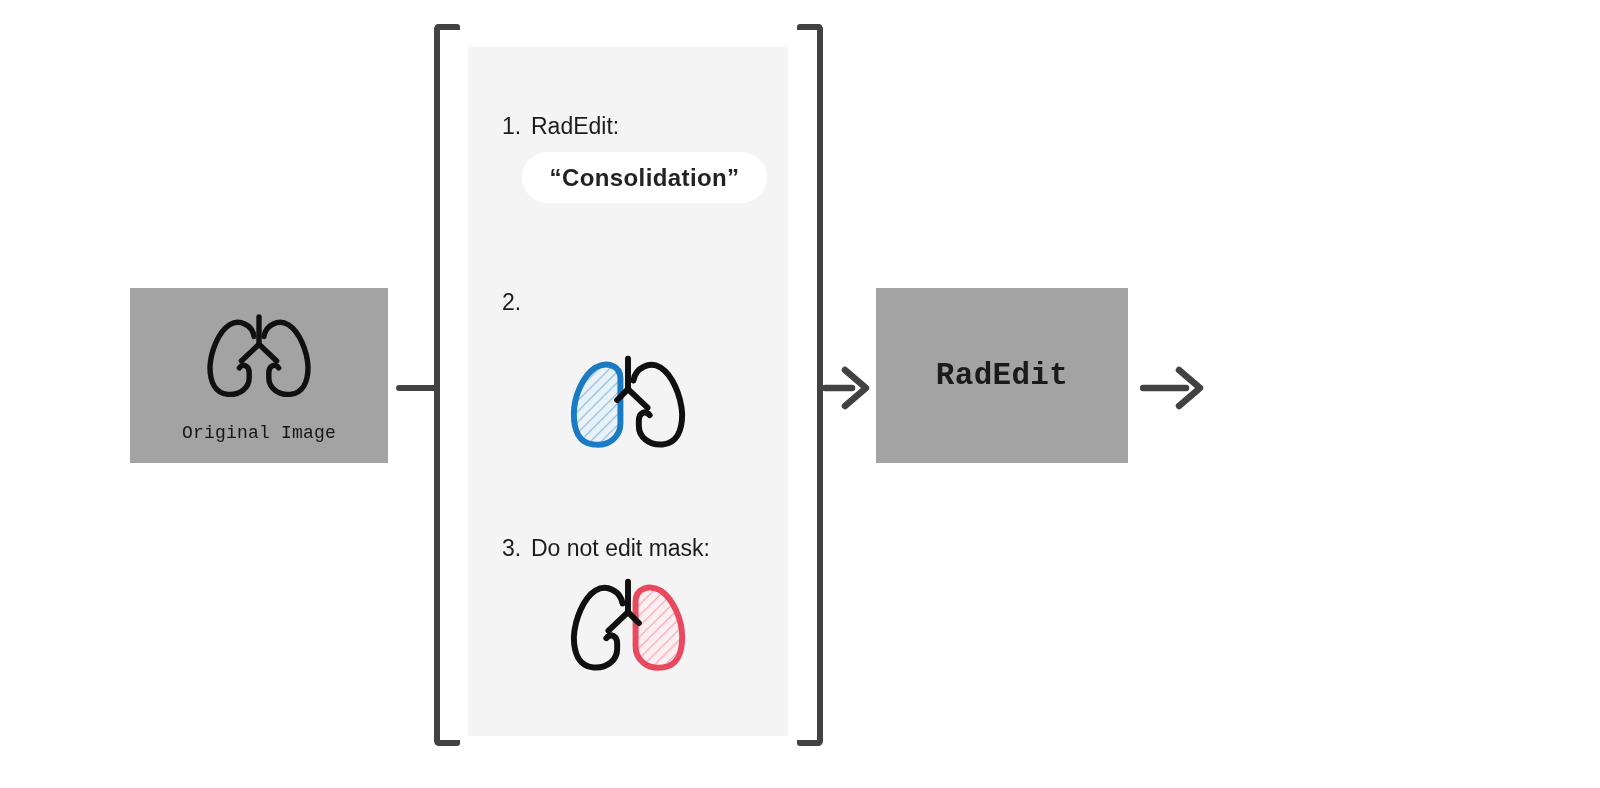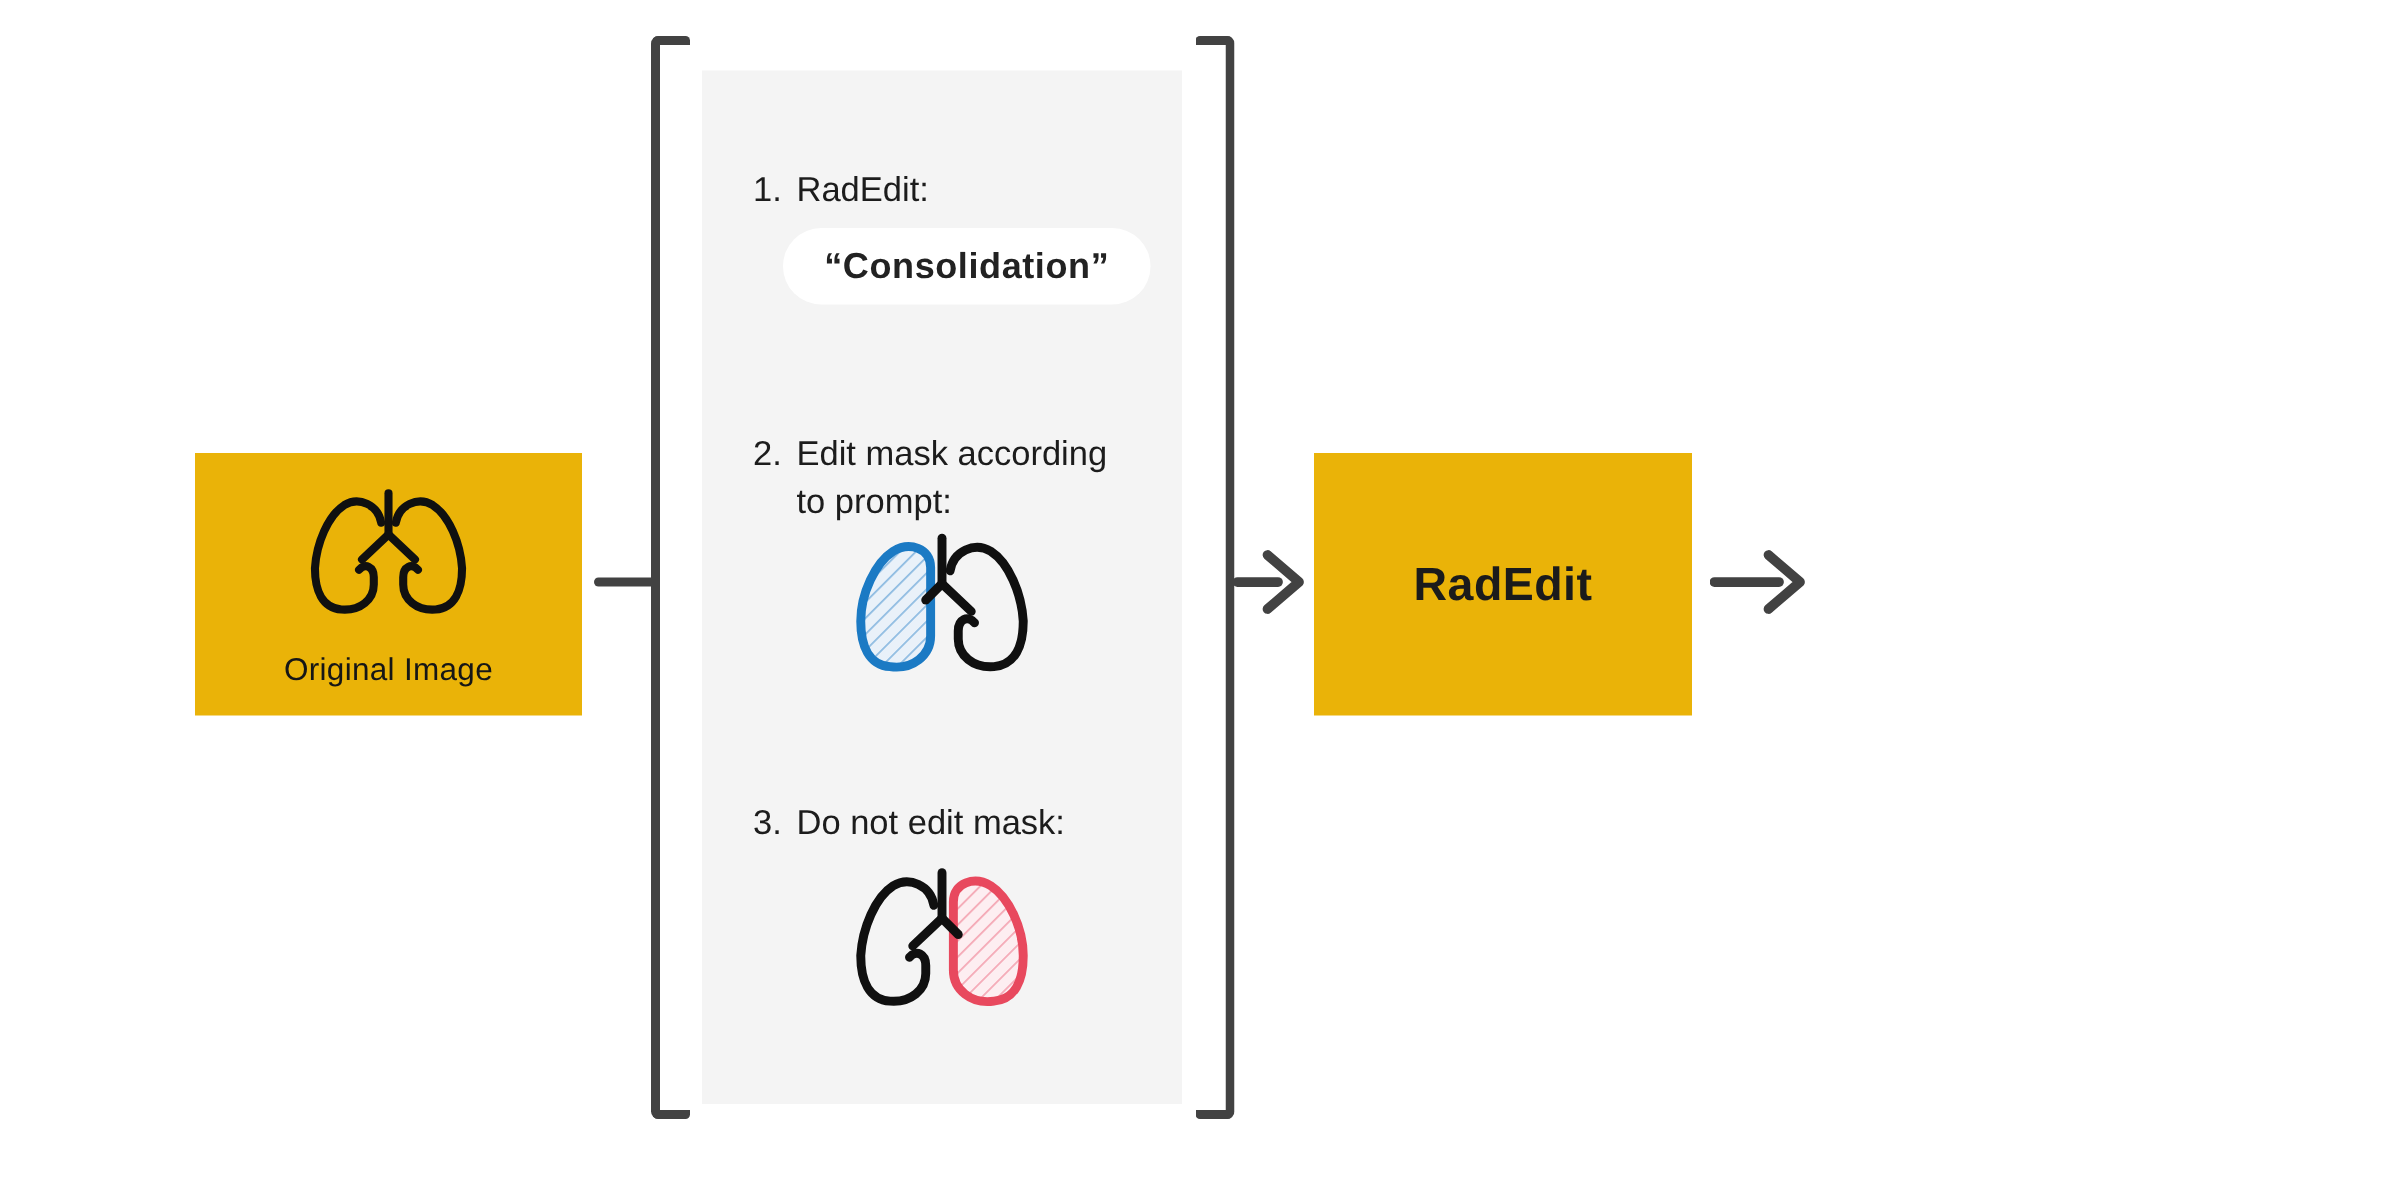--- a/index.html
+++ b/index.html
@@ -1,24 +1,24 @@
 <!DOCTYPE html>
 <html><head>
 <meta charset="utf-8">
 <style>
   html,body{margin:0;padding:0;background:#ffffff;}
   body{font-family:"Liberation Sans", sans-serif; color:#1c1c1c;}
   .canvas{position:relative;width:1600px;height:788px;background:#ffffff;overflow:hidden;}
 
-  .box{position:absolute;top:302px;height:175px;background:#eab308;
-       display:flex;flex-direction:column;align-items:center;justify-content:center;gap:12px;}
+  .box{position:absolute;top:288px;height:175px;background:#a3a3a3;
+       display:flex;flex-direction:column;align-items:center;justify-content:center;gap:12px;font-family:Liberation Mono, monospace;}
   #original-box{left:130px;width:258px;}
   #edited-box{left:1213px;width:258px;}
   #raddedit-box{left:876px;width:252px;align-items:center;justify-content:center;}
-  .box-label{font-size:21px;color:#161616;letter-spacing:0.2px;}
+  .box-label{font-size:18px;color:#161616;letter-spacing:0.2px;}
   .model-label{font-size:31px;font-weight:bold;color:#1b1b1b;letter-spacing:0.3px;}
 
   .connector{position:absolute;left:396px;top:385px;width:41px;height:6px;background:#424242;border-radius:3px;}
 
   .bracket{position:absolute;top:24px;height:722px;width:26px;box-sizing:border-box;
            border:0 solid #424242;}
   .bracket-left{left:434px;border-left-width:6px;border-top-width:6px;border-bottom-width:6px;
                 border-radius:5px 3px 3px 5px;}
   .bracket-right{left:797px;border-right-width:6px;border-top-width:6px;border-bottom-width:6px;
                  border-radius:3px 5px 5px 3px;}
@@ -68,21 +68,20 @@
       <span class="num">1.</span>
       <span class="txt">RadEdit:</span>
     </div>
 
     <div class="pill">
       <span>“Consolidation”</span>
     </div>
 
     <div class="step" id="step2">
       <span class="num">2.</span>
-      <span class="txt">Edit mask according to prompt:</span>
     </div>
 
     <svg class="panel-icon" id="mask-edit-icon" width="130" height="113" viewBox="0 0 120 104" fill="none" stroke-linecap="round" stroke-linejoin="round">
       <defs>
         <pattern id="hatchBlue" width="7" height="7" patternUnits="userSpaceOnUse" patternTransform="rotate(45)">
           <rect width="7" height="7" fill="#e9f1f9"></rect>
           <line x1="0" y1="0" x2="0" y2="7" stroke="#8fbce2" stroke-width="2.2"></line>
         </pattern>
       </defs>
       <path fill="url(#hatchBlue)" stroke="#1b7ac4" stroke-width="5.5" d="M53 26 C53 14 40 10 30 16 C19 23 10 42 10 59 C10 74 15 86 28 87 C42 89 53 80 53 68 Z"></path>

